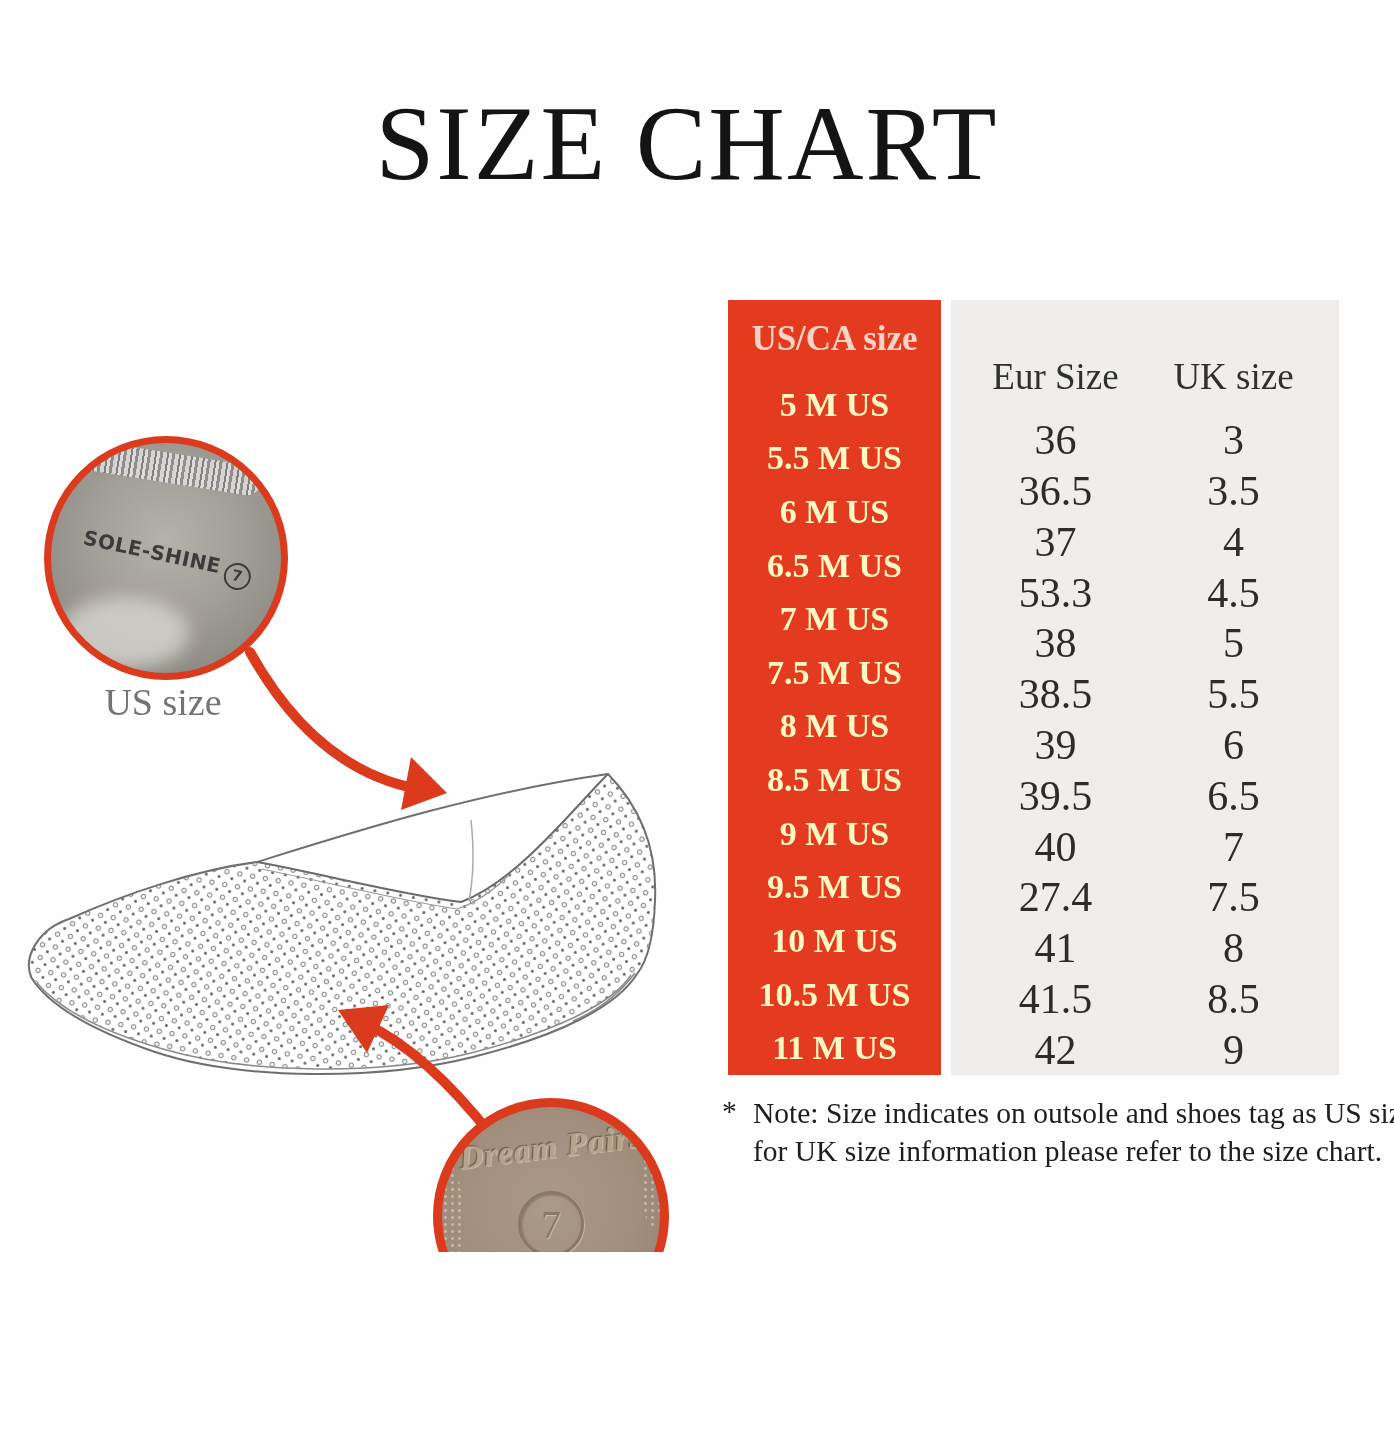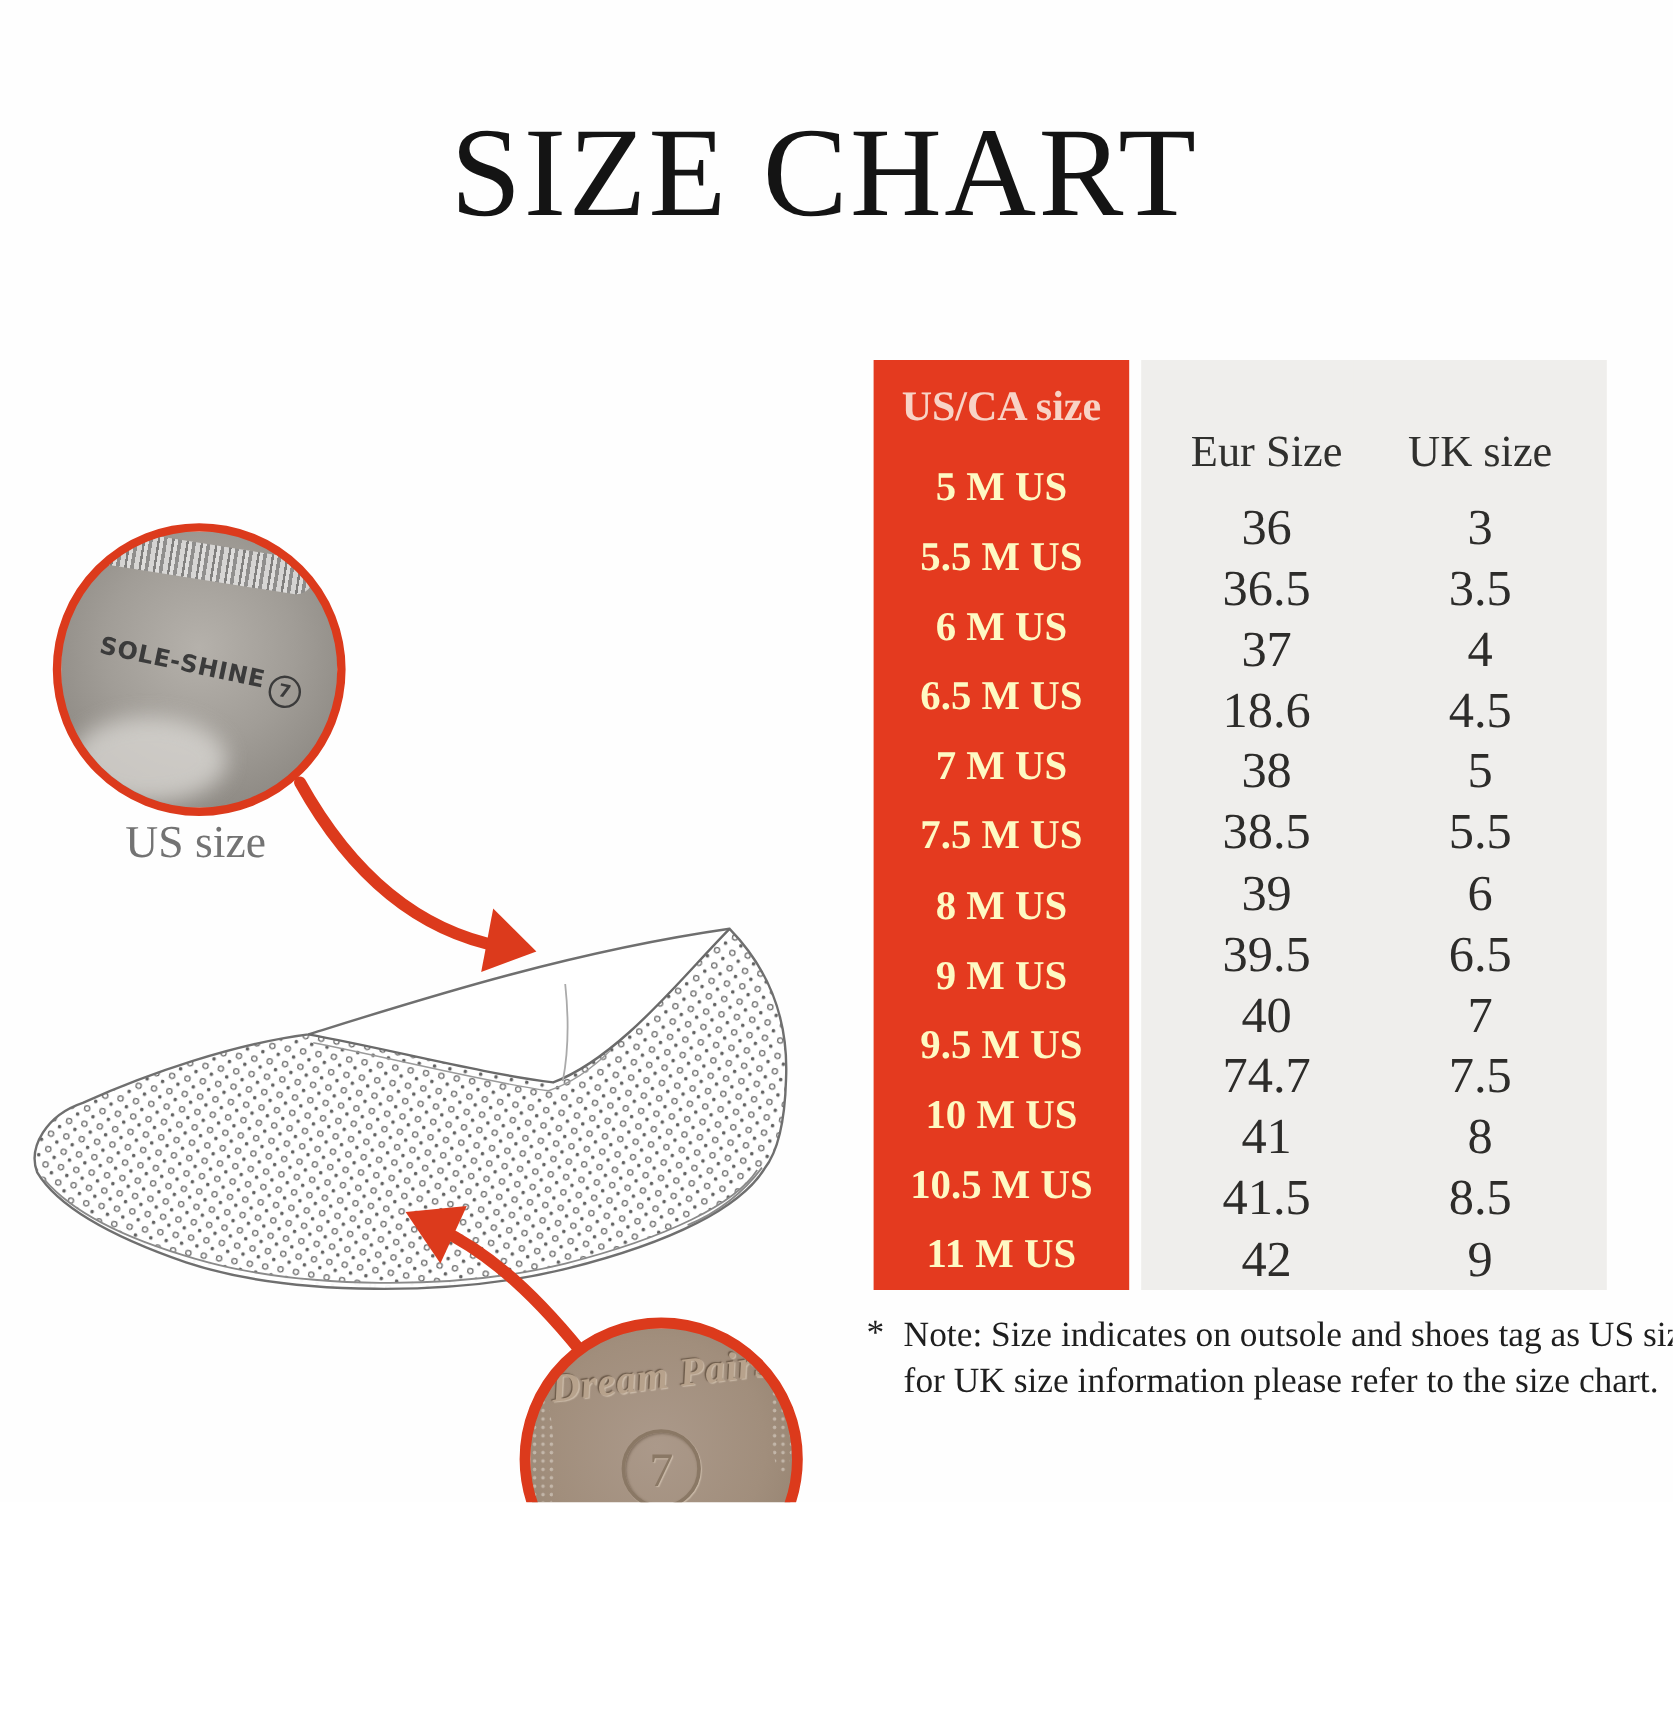--- a/index.html
+++ b/index.html
@@ -100,39 +100,40 @@
 
   <div class="col col-us">
     <div class="hdr hdr-us">US/CA size</div>
     <div class="cell cell-us">5 M US</div>
     <div class="cell cell-us">5.5 M US</div>
     <div class="cell cell-us">6 M US</div>
     <div class="cell cell-us">6.5 M US</div>
     <div class="cell cell-us">7 M US</div>
     <div class="cell cell-us">7.5 M US</div>
     <div class="cell cell-us">8 M US</div>
+    <div class="cell cell-us">8.5 M US</div>
     <div class="cell cell-us">9 M US</div>
     <div class="cell cell-us">9.5 M US</div>
     <div class="cell cell-us">10 M US</div>
     <div class="cell cell-us">10.5 M US</div>
     <div class="cell cell-us">11 M US</div>
   </div>
 
   <div class="col col-eur">
     <div class="hdr hdr-size">Eur Size</div>
     <div class="cell cell-num">36</div>
     <div class="cell cell-num">36.5</div>
     <div class="cell cell-num">37</div>
-    <div class="cell cell-num">18.6</div>
+    <div class="cell cell-num">53.3</div>
     <div class="cell cell-num">38</div>
     <div class="cell cell-num">38.5</div>
     <div class="cell cell-num">39</div>
     <div class="cell cell-num">39.5</div>
     <div class="cell cell-num">40</div>
-    <div class="cell cell-num">74.7</div>
+    <div class="cell cell-num">27.4</div>
     <div class="cell cell-num">41</div>
     <div class="cell cell-num">41.5</div>
     <div class="cell cell-num">42</div>
   </div>
 
   <div class="col col-uk">
     <div class="hdr hdr-size">UK size</div>
     <div class="cell cell-num">3</div>
     <div class="cell cell-num">3.5</div>
     <div class="cell cell-num">4</div>

